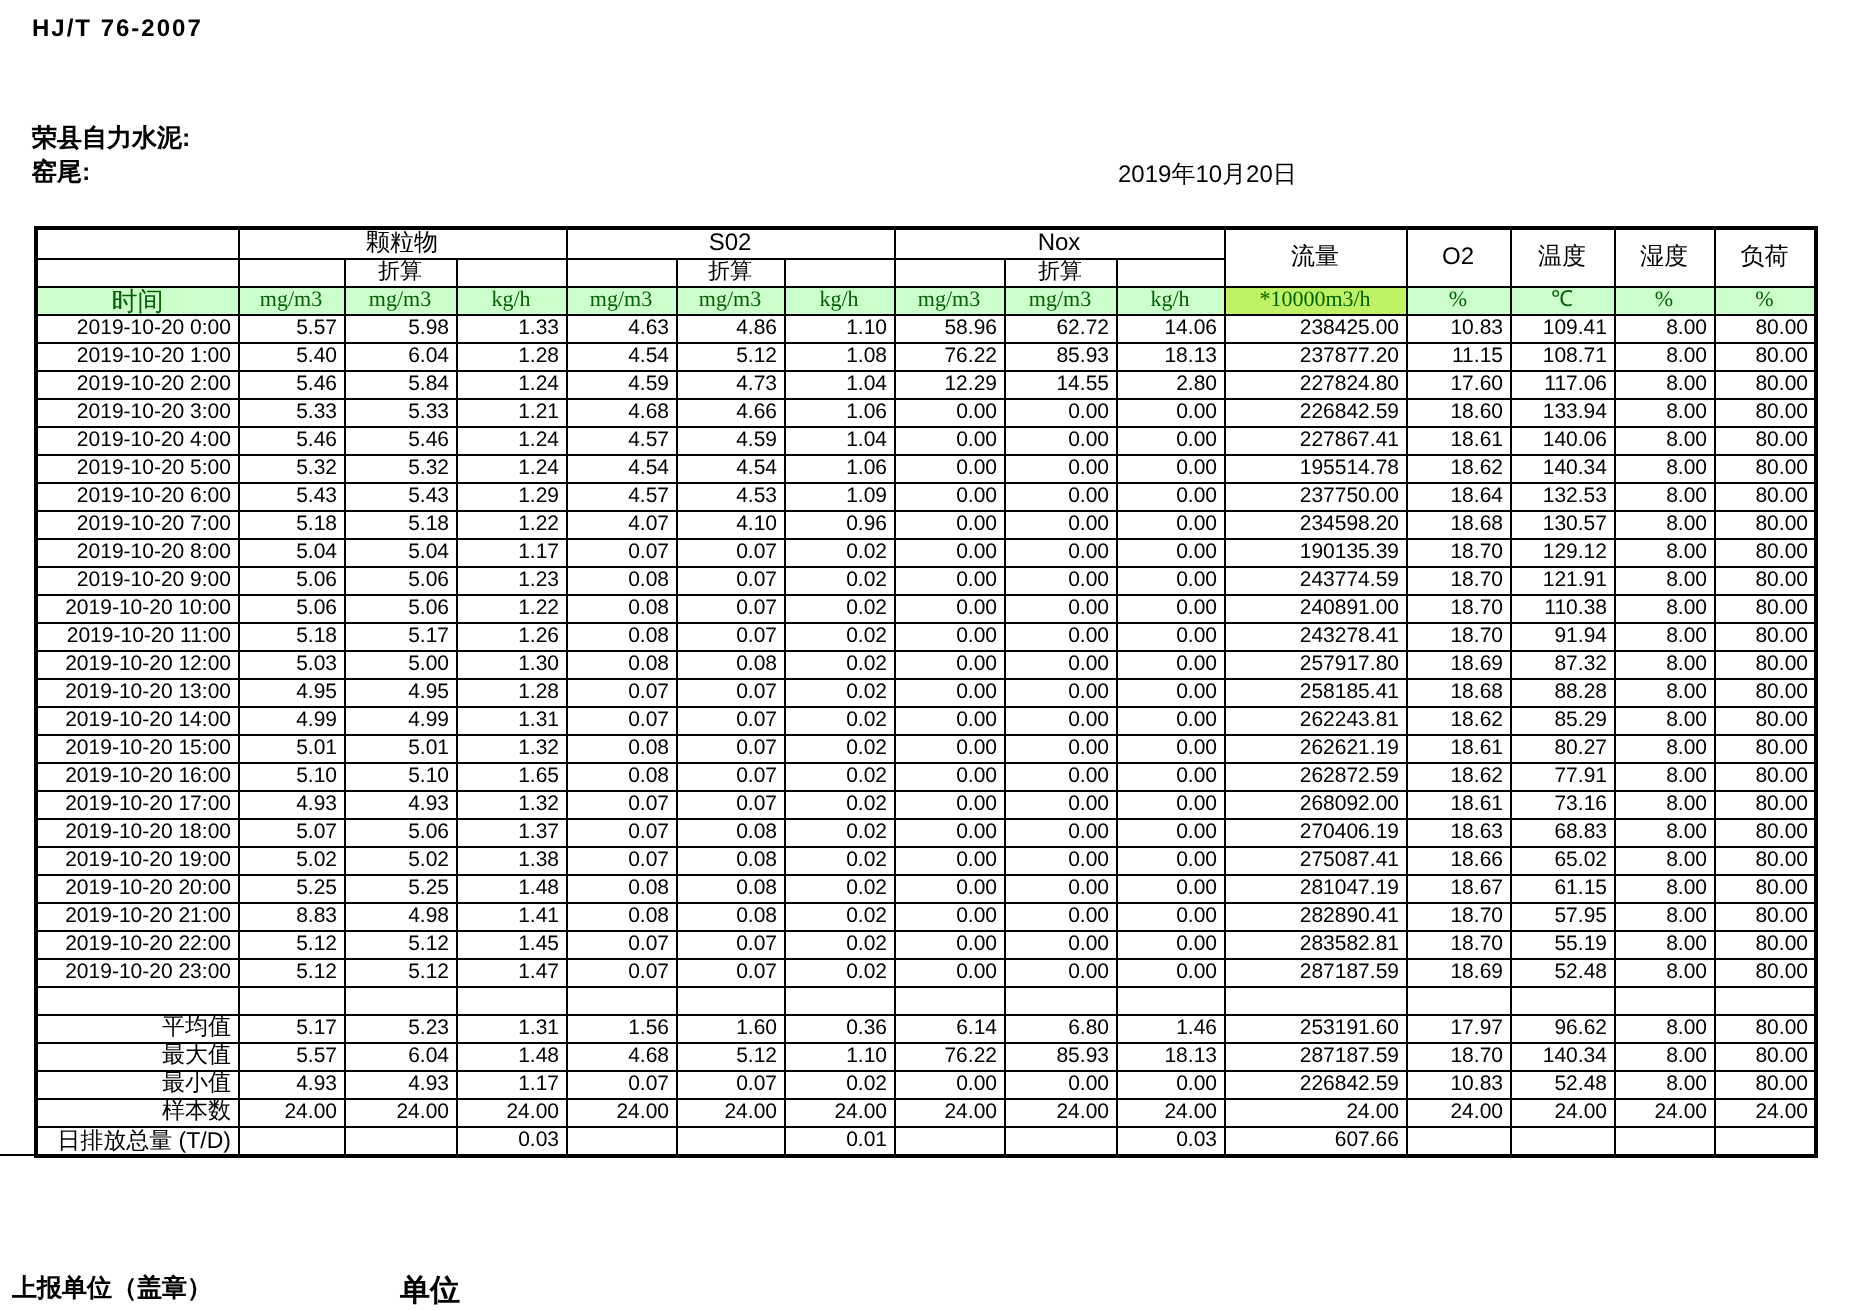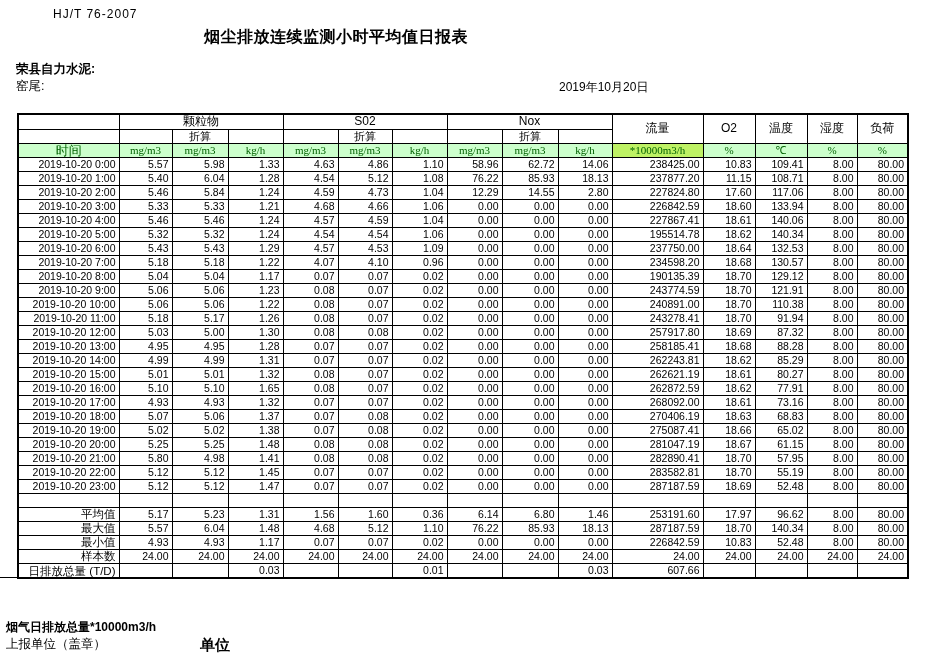--- a/index.html
+++ b/index.html
@@ -1,24 +1,24 @@
 <!DOCTYPE html>
 <html><head>
 <meta charset="utf-8">
 <style>
   * { box-sizing: border-box; }
   html,body { margin:0; padding:0; background:#fff; }
   .page {
     position:relative; width:931px; height:655px; background:#ffffff;
     font-family:"Liberation Sans","DejaVu Sans",sans-serif; color:#000; overflow:hidden;
   }
-  .std      { position:absolute; left:16px;  top:7px;  font-size:12px; font-weight:normal; letter-spacing:1px;margin-left:37px; }
+  .std      { position:absolute; left:16px;  top:7px;  font-size:12px; font-weight:bold; letter-spacing:1px; }
   .title    { position:absolute; left:204px; top:27px; font-size:16px; font-weight:bold; letter-spacing:0.5px; }
   .company  { position:absolute; left:16px;  top:61px; font-size:12.5px; font-weight:bold; }
-  .loc      { position:absolute; left:16px;  top:78px; font-size:12.5px; font-weight:normal; }
+  .loc      { position:absolute; left:16px;  top:78px; font-size:12.5px; font-weight:bold; }
   .date     { position:absolute; left:559px; top:79px; font-size:12px; }
 
   table.report {
     position:absolute; left:17px; top:113px;
     border-collapse:collapse; table-layout:fixed;
     border:2px solid #000;
     font-size:11px;
   }
   table.report td {
     border:1px solid #000; padding:0 3px; height:14px; line-height:13px;
@@ -28,30 +28,29 @@
   tr.crow td  { height:11px; font-size:11px; text-align:center; }
   tr.units td { height:13px; font-size:11px; text-align:center; }
   tr.units td { background:#ccffcc; color:#006100;font-family:Liberation Serif, serif; }
   td.time  { text-align:right; font-size:10.5px; padding-right:4px; }
   td.num   { text-align:right; font-size:10.5px; padding-right:4px; }
   td.slabel{ text-align:right; font-size:11.5px; padding-right:4px; }
   td.ovf   { position:relative; overflow:visible; }
   td.ovf span { position:absolute; right:3px; top:0; white-space:nowrap; font-size:11.5px; line-height:14px; }
   .extline { position:absolute; left:0; width:19px; height:1px; background:#000; }
   .foot1 { position:absolute; left:6px;  top:619px; font-size:12px; font-weight:bold; }
-  .foot2 { position:absolute; left:6px;  top:636px; font-size:12.5px; font-weight:normal; }
+  .foot2 { position:absolute; left:6px;  top:636px; font-size:12.5px; font-weight:bold; }
   .foot3 { position:absolute; left:200px; top:636px; font-size:15px; font-weight:bold; }
 </style>
 </head>
 <body>
 
 <div class="page">
 
   <div class="std">HJ/T  76-2007</div>
-  <div class="title">烟尘排放连续监测小时平均值日报表</div>
   <div class="company">荣县自力水泥:</div>
   <div class="loc">窑尾:</div>
   <div class="date">2019年10月20日</div>
 
   <table class="report">
     <colgroup>
       <col style="width:101px">
         <col style="width:53px">
         <col style="width:56px">
         <col style="width:55px">
@@ -462,21 +461,21 @@
           <td class="num">0.00</td>
           <td class="num">0.00</td>
           <td class="num">281047.19</td>
           <td class="num">18.67</td>
           <td class="num">61.15</td>
           <td class="num">8.00</td>
           <td class="num">80.00</td>
         </tr>
         <tr>
           <td class="time">2019-10-20 21:00</td>
-          <td class="num">5.80</td>
+          <td class="num">8.83</td>
           <td class="num">4.98</td>
           <td class="num">1.41</td>
           <td class="num">0.08</td>
           <td class="num">0.08</td>
           <td class="num">0.02</td>
           <td class="num">0.00</td>
           <td class="num">0.00</td>
           <td class="num">0.00</td>
           <td class="num">282890.41</td>
           <td class="num">18.70</td>
@@ -620,17 +619,16 @@
           <td class="num"></td>
           <td class="num"></td>
           <td class="num"></td>
           <td class="num"></td>
         </tr>
       </tbody>
   </table>
 
   <div class="extline" style="top: 577px;"></div>
 
-  <div class="foot1">烟气日排放总量*10000m3/h</div>
   <div class="foot2">上报单位（盖章）</div>
   <div class="foot3">单位</div>
 
 </div>
 
 </body></html>

